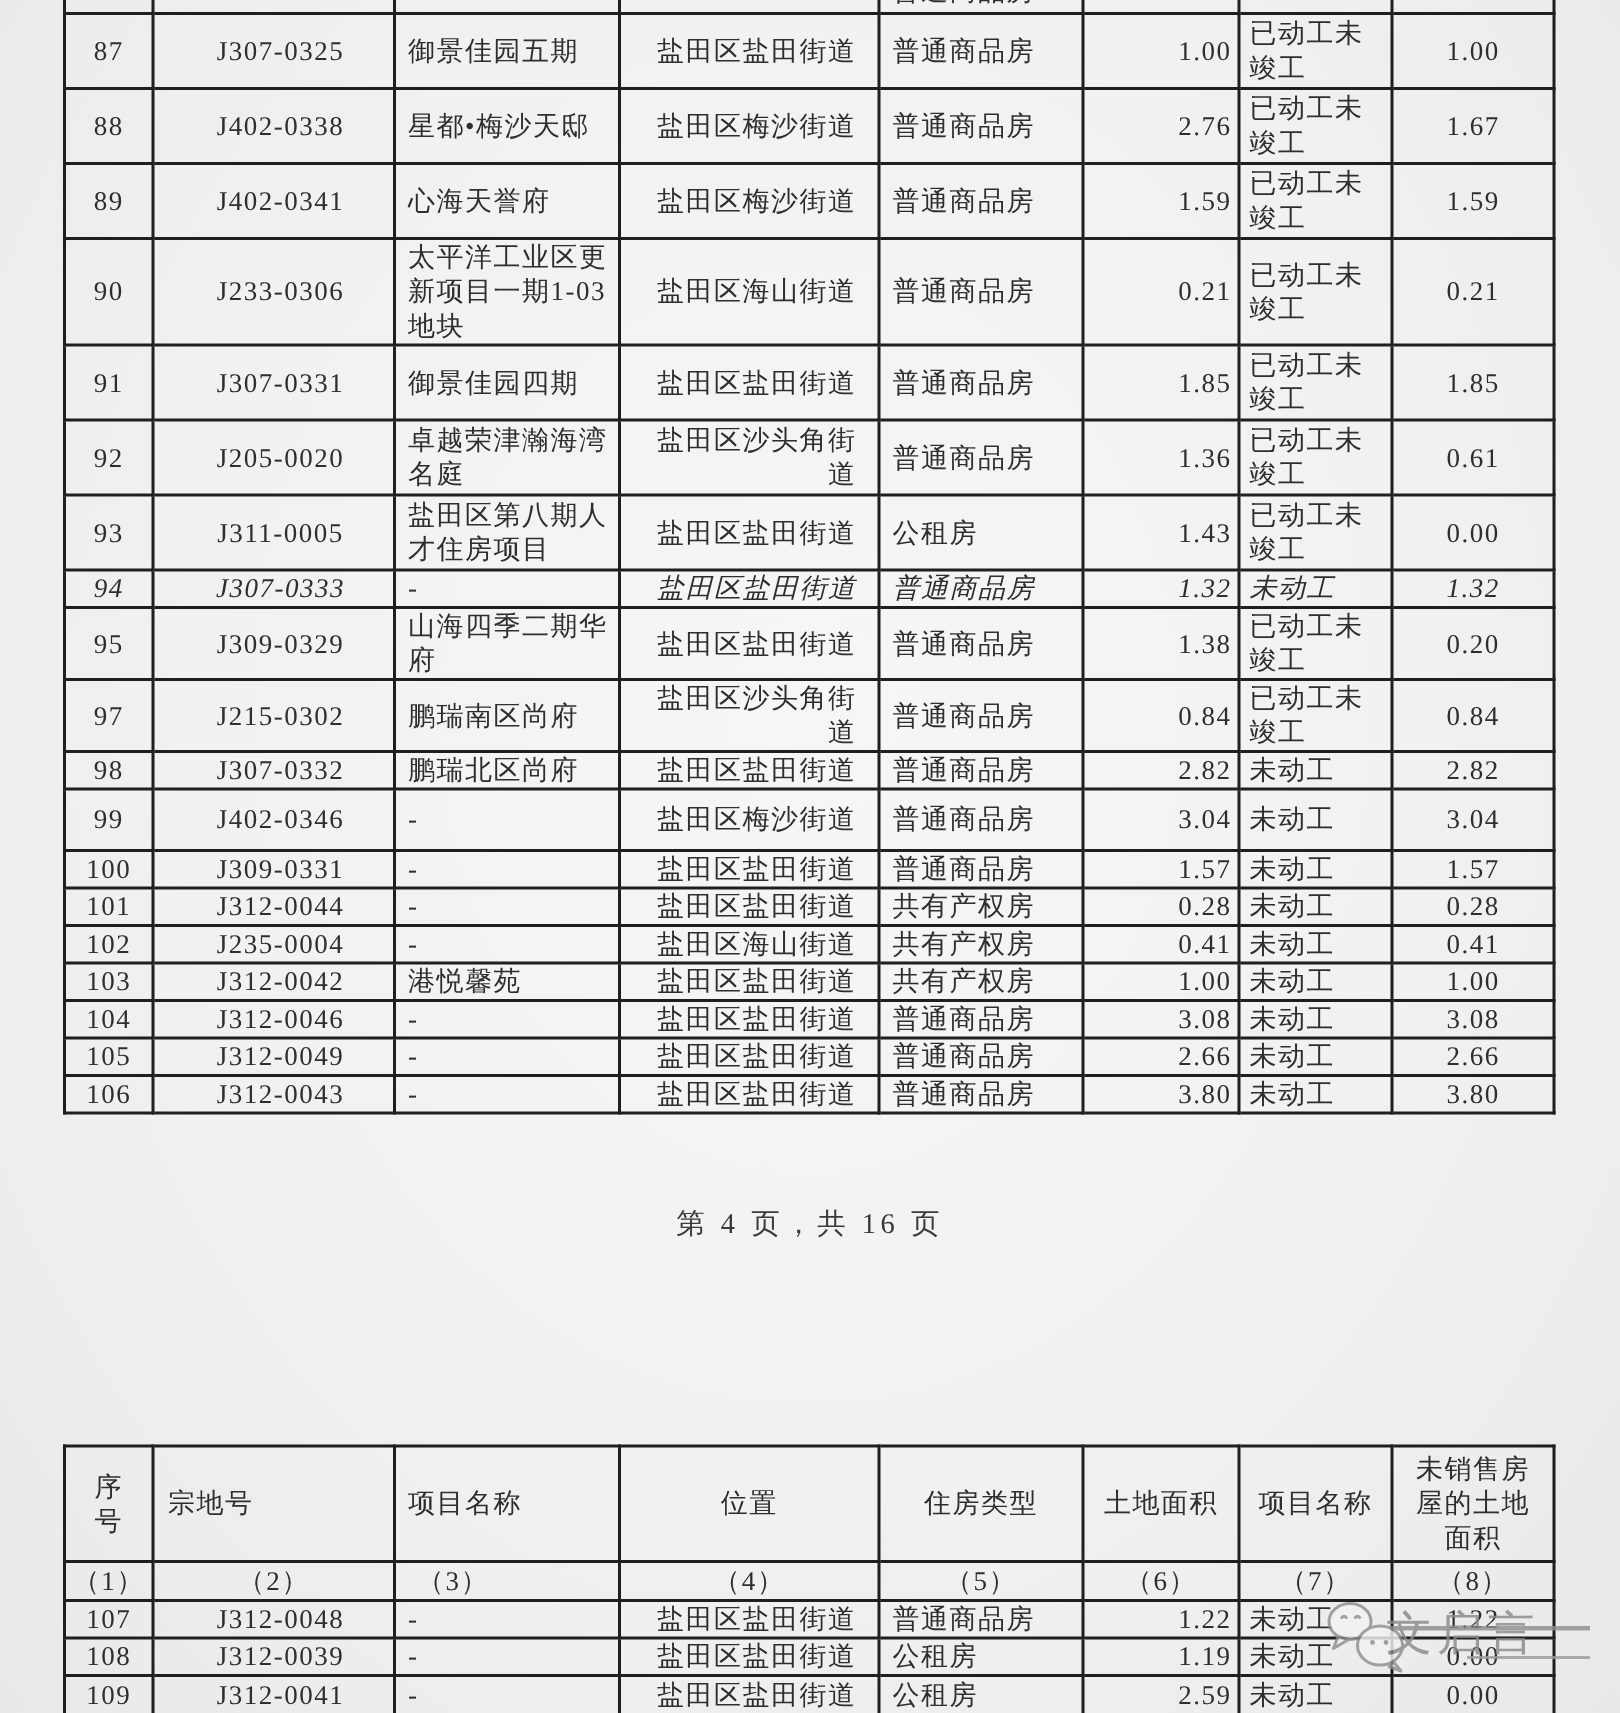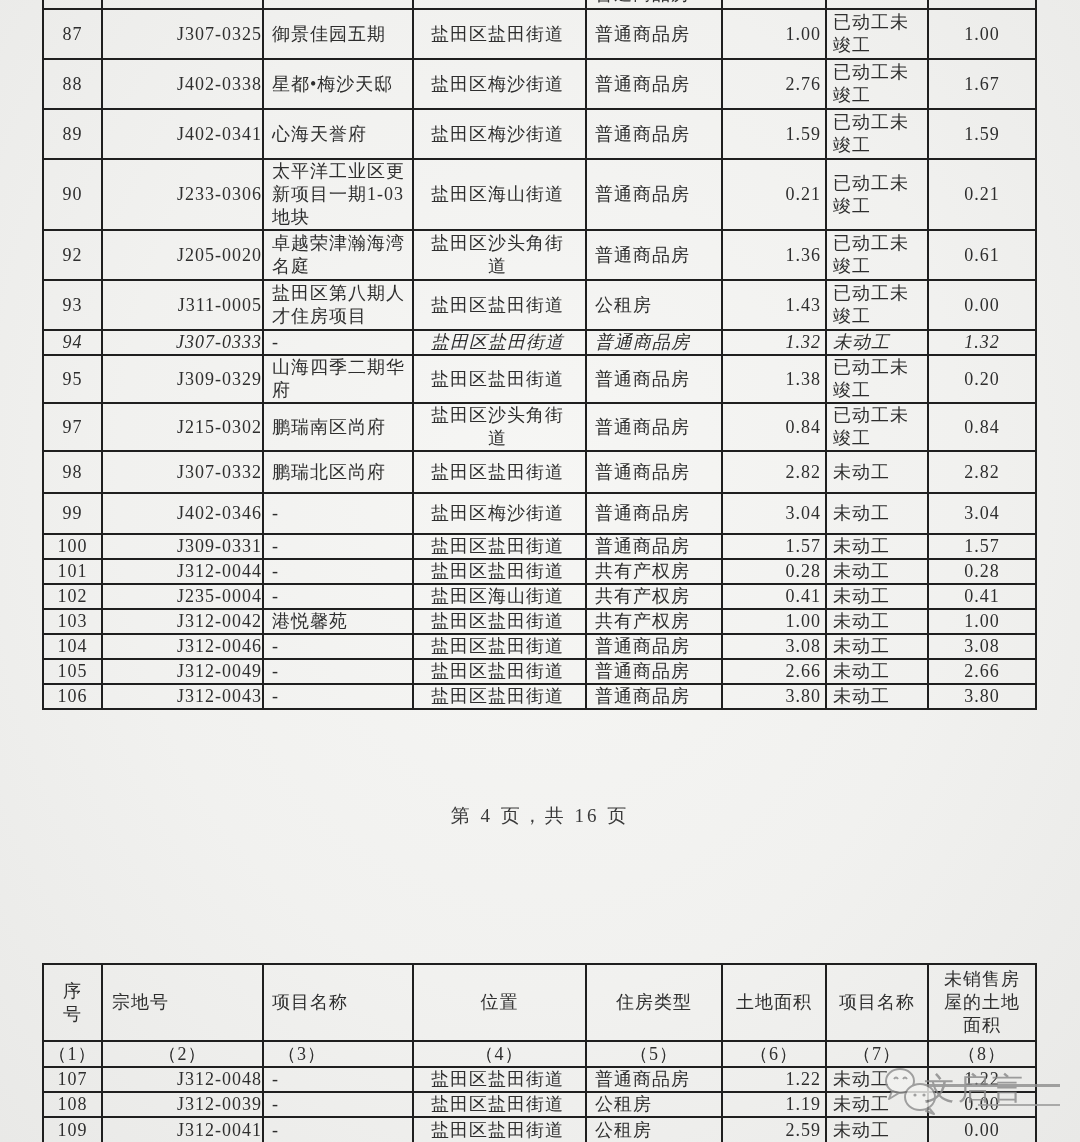--- a/index.html
+++ b/index.html
@@ -27,23 +27,23 @@
     line-height:23px;
     font-weight:normal;
     vertical-align:middle;
     letter-spacing:1px;
     overflow:hidden;
     word-break:break-all;
     color:#2e2e2e;
   }
   
   .c0{ text-align:center; }
-  .c1{ text-align:right; padding-left:9px; font-family:"Liberation Serif","DejaVu Serif",serif; }
+  .c1{ text-align:center; padding-left:9px; font-family:"Liberation Serif","DejaVu Serif",serif; }
   .c2{ text-align:left; padding-left:8px; padding-right:6px; }
-  .c3{ text-align:center; padding-left:10px; padding-right:14px; }
+  .c3{ text-align:right; padding-left:10px; padding-right:14px; }
   .c4{ text-align:left; padding-left:8px; padding-right:4px; }
   .c5{ text-align:right; padding-right:4px; }
   .c6{ text-align:left; padding-left:6px; padding-right:6px; }
   .c7{ text-align:center; }
 
   #table1-wrap{ position:absolute; left:42px; top:-42px; }
   #table2-wrap{ position:absolute; left:42px; top:963px; }
 
   tr.partial td{ vertical-align:bottom; padding-bottom:2px; }
   tr.subhead td{ text-align:center; padding:0; }
@@ -144,20 +144,30 @@
             <td class="c0">90</td>
             <td class="c1">J233-0306</td>
             <td class="c2">太平洋工业区更新项目一期1-03地块</td>
             <td class="c3">盐田区海山街道</td>
             <td class="c4">普通商品房</td>
             <td class="c5">0.21</td>
             <td class="c6">已动工未竣工</td>
             <td class="c7">0.21</td>
           </tr>
           <tr style="height: 50px;">
+            <td class="c0">91</td>
+            <td class="c1">J307-0331</td>
+            <td class="c2">御景佳园四期</td>
+            <td class="c3">盐田区盐田街道</td>
+            <td class="c4">普通商品房</td>
+            <td class="c5">1.85</td>
+            <td class="c6">已动工未竣工</td>
+            <td class="c7">1.85</td>
+          </tr>
+          <tr style="height: 50px;">
             <td class="c0">92</td>
             <td class="c1">J205-0020</td>
             <td class="c2">卓越荣津瀚海湾名庭</td>
             <td class="c3">盐田区沙头角街道</td>
             <td class="c4">普通商品房</td>
             <td class="c5">1.36</td>
             <td class="c6">已动工未竣工</td>
             <td class="c7">0.61</td>
           </tr>
           <tr style="height: 50px;">
@@ -193,21 +203,21 @@
           <tr style="height: 48px;">
             <td class="c0">97</td>
             <td class="c1">J215-0302</td>
             <td class="c2">鹏瑞南区尚府</td>
             <td class="c3">盐田区沙头角街道</td>
             <td class="c4">普通商品房</td>
             <td class="c5">0.84</td>
             <td class="c6">已动工未竣工</td>
             <td class="c7">0.84</td>
           </tr>
-          <tr style="height: 42px;">
+          <tr style="height: 25px;">
             <td class="c0">98</td>
             <td class="c1">J307-0332</td>
             <td class="c2">鹏瑞北区尚府</td>
             <td class="c3">盐田区盐田街道</td>
             <td class="c4">普通商品房</td>
             <td class="c5">2.82</td>
             <td class="c6">未动工</td>
             <td class="c7">2.82</td>
           </tr>
           <tr style="height: 41px;">

